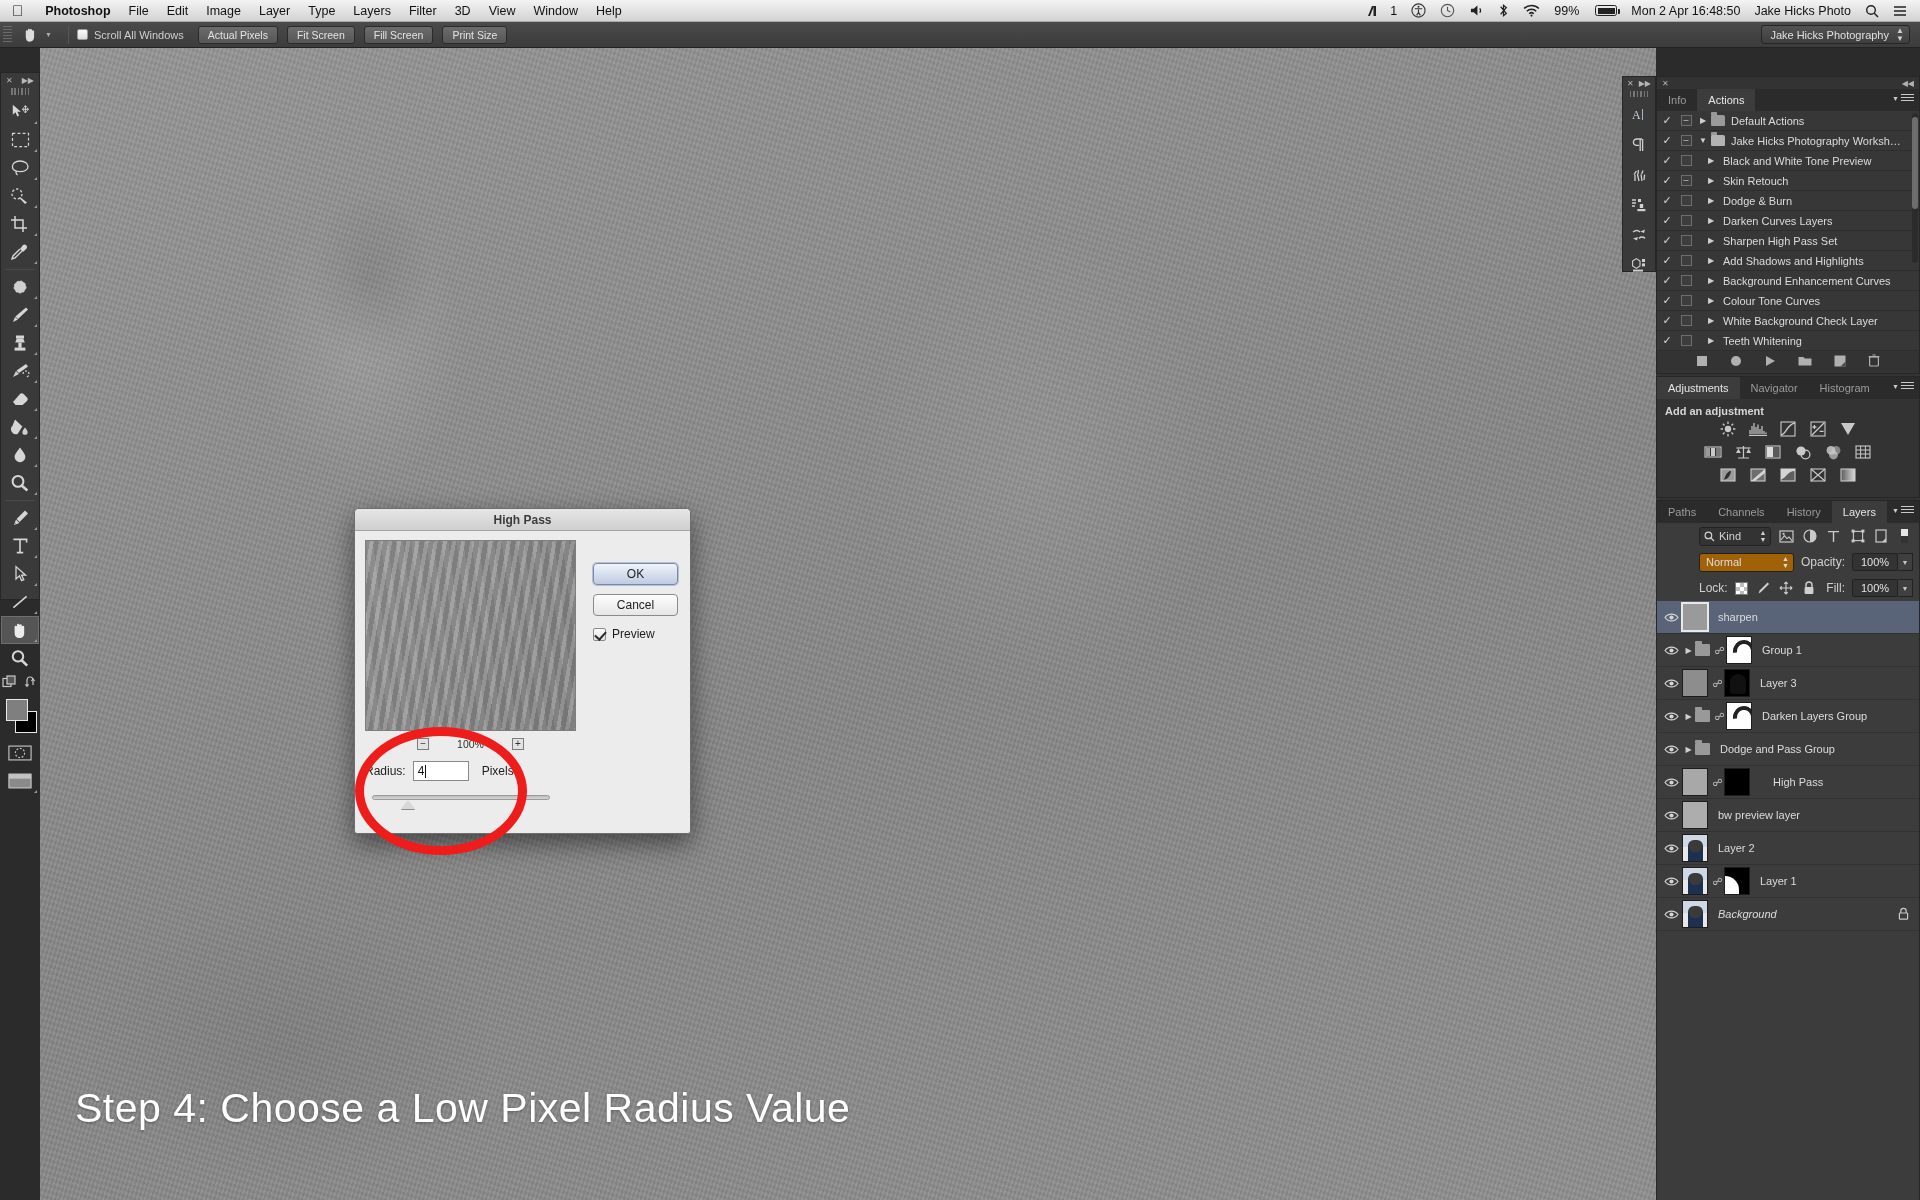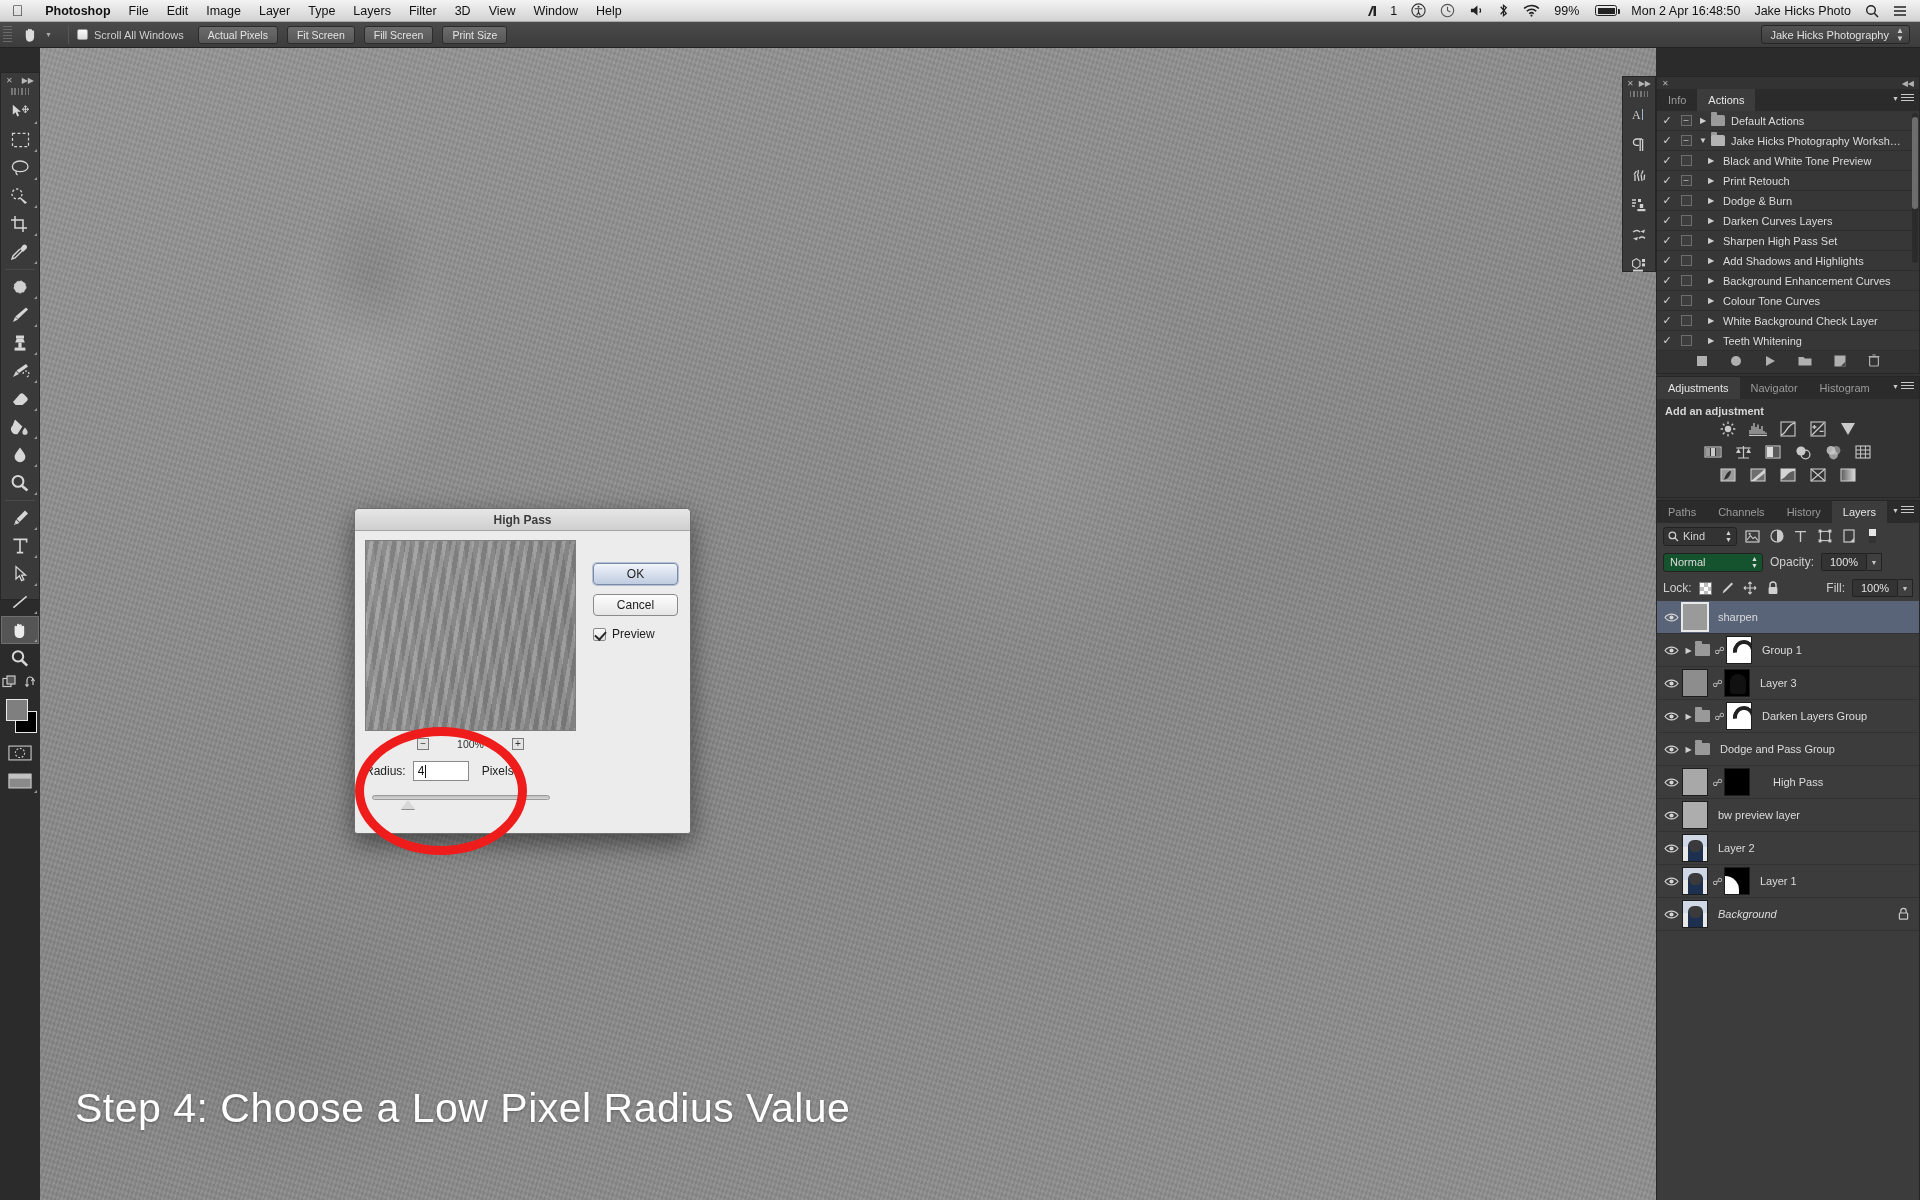--- a/index.html
+++ b/index.html
@@ -205,26 +205,26 @@
   .a-scroll i { position:absolute; left:0; top:4px; width:6px; height:92px; background:#6d6d6d; border-radius:3px; }
   .panel-foot { height:22px; background:#333; display:flex; align-items:center;
                 justify-content:center; gap:22px; color:#b0b0b0; }
 
   .add-adj { font-size:11px; color:#d6d6d6; padding:6px 0 4px 8px; font-weight:bold; }
   .adj-grid { padding:0 0 7px 0; }
   .adj-row { display:flex; justify-content:center; gap:12px; margin-bottom:7px; }
   .adj-ic { width:18px; height:16px; display:flex; align-items:center; justify-content:center; }
 
   
-  .lay-ctrl { background:#3c3c3c; }
+  .lay-ctrl { background:#3c3c3c;padding-left:36px; }
   .lf-row { height:26px; display:flex; align-items:center; padding:0 6px; gap:7px; }
   .kind-sel { height:19px; width:74px; background:#333; border:1px solid #222; border-radius:3px;
               display:flex; align-items:center; gap:4px; padding:0 4px; font-size:11px; color:#d2d2d2; }
   .lf-ic { width:17px; height:17px; display:flex; align-items:center; justify-content:center; color:#cacaca; }
-  .blend-sel { height:19px; width:100px; background:#14532d; border:1px solid #222; border-radius:3px;
+  .blend-sel { height:19px; width:100px; background:#a16207; border:1px solid #222; border-radius:3px;
                display:flex; align-items:center; padding:0 14px 0 6px; font-size:11px; color:#dcdcdc;
                position:relative; }
   .blend-sel .ar { position:absolute; right:4px; font-size:7px; line-height:7px; text-align:center; }
   .lbl-s { font-size:12px; color:#cfcfcf; }
   .numfield { height:18px; width:46px; background:#333; border:1px solid #222; border-radius:2px;
               font-size:11px; color:#e2e2e2; display:flex; align-items:center; justify-content:center; }
   .numcaret { width:15px; height:18px; background:#3f3f3f; border:1px solid #222; border-left:none;
               display:flex; align-items:center; justify-content:center; font-size:7px; color:#c5c5c5; }
   .lock-ic { width:16px; height:16px; display:flex; align-items:center; justify-content:center; color:#d0d0d0; }
   .checker { background-image:
@@ -675,21 +675,21 @@
             </span>
           <span class="tw" style="margin-left:8px">▶</span>
           <span style="margin-left:4px">Black and White Tone Preview</span>
         </div>
         <div class="arow">
           <span class="chk">✓</span>
           <span class="box">
               <span class="abox">–</span>
             </span>
           <span class="tw" style="margin-left:8px">▶</span>
-          <span style="margin-left:4px">Print Retouch</span>
+          <span style="margin-left:4px">Skin Retouch</span>
         </div>
         <div class="arow">
           <span class="chk">✓</span>
           <span class="box">
               <span class="abox"></span>
             </span>
           <span class="tw" style="margin-left:8px">▶</span>
           <span style="margin-left:4px">Dodge &amp; Burn</span>
         </div>
         <div class="arow">

